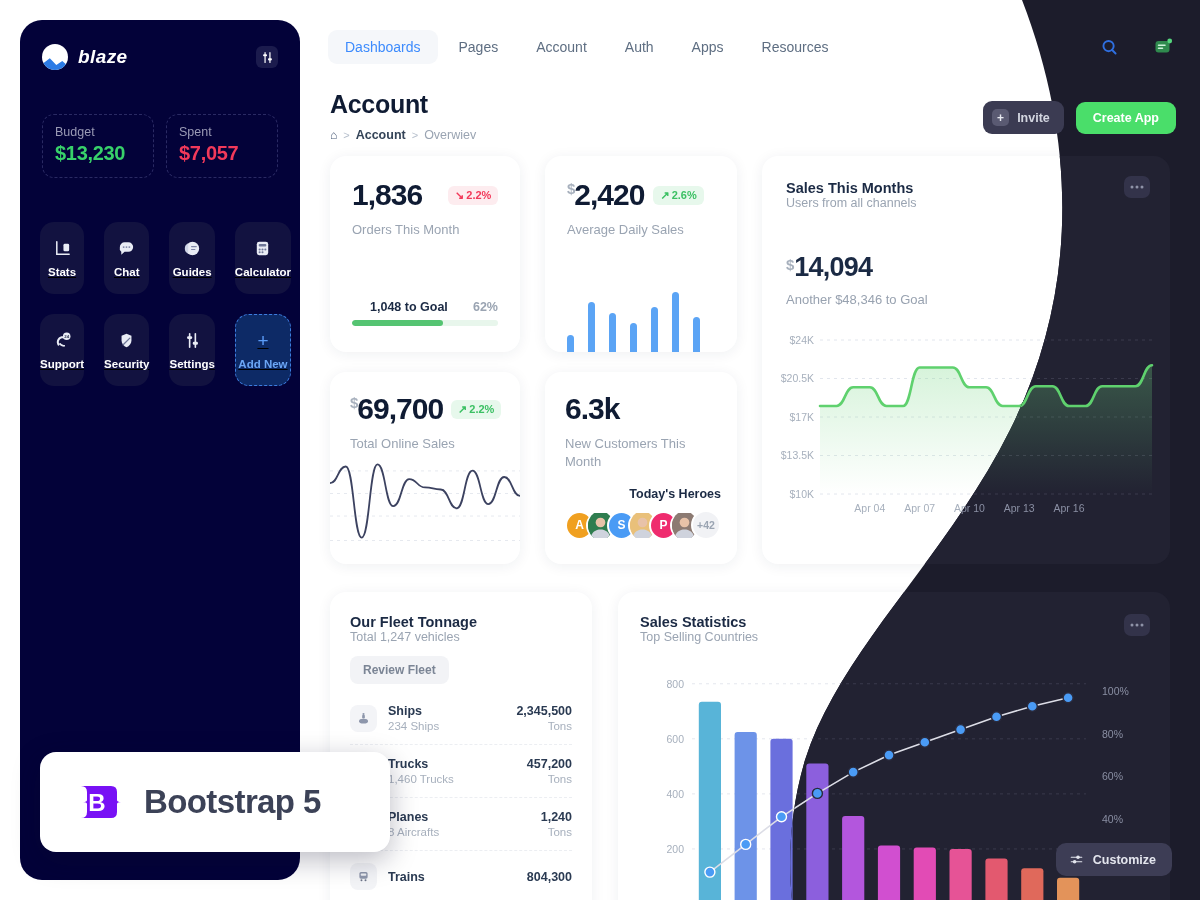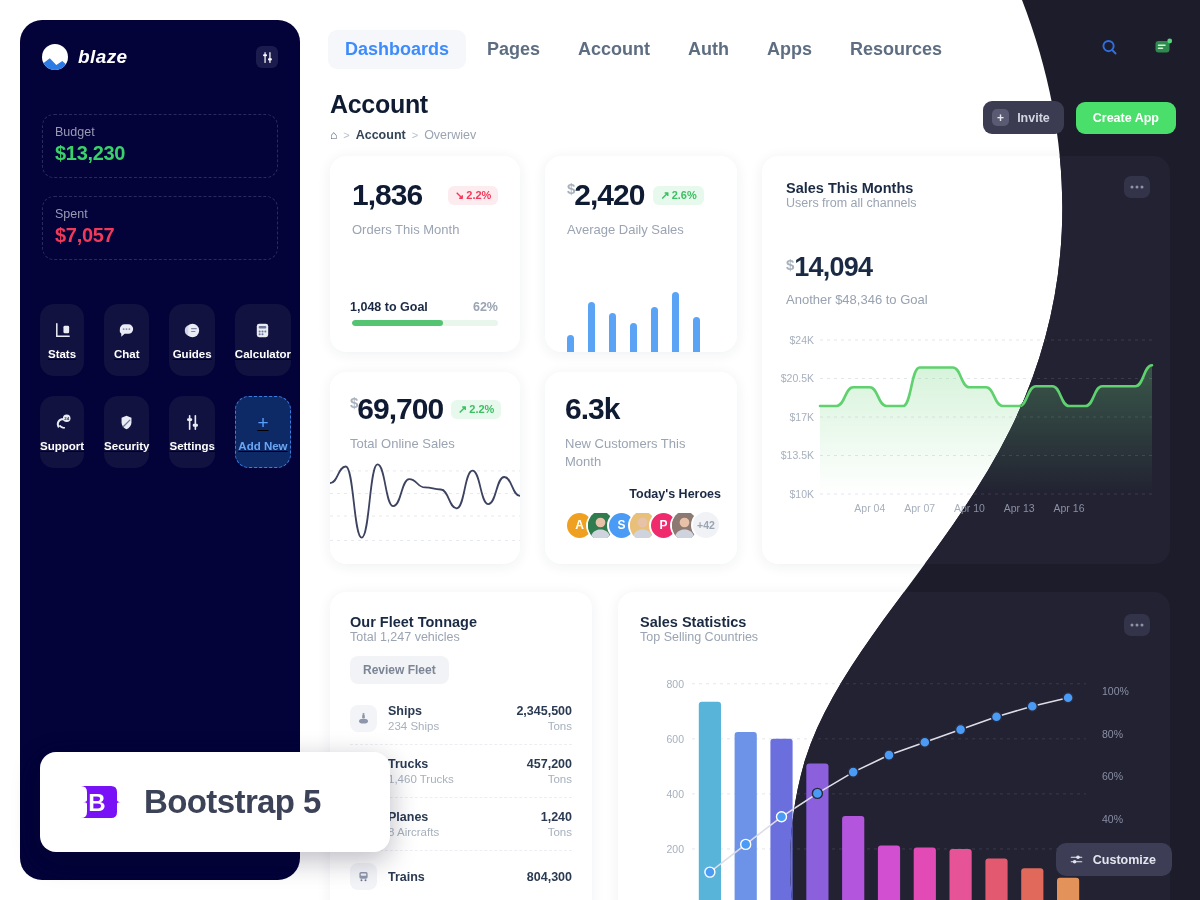--- a/index.html
+++ b/index.html
@@ -39,21 +39,21 @@
     clip-path: polygon(0% 100%, 0% 55%, 30% 10%, 55% 62%, 78% 30%, 100% 70%, 100% 100%);
   }
   .brand-name {
     color:#fff; font-size:19px; font-weight:700; font-style:italic; letter-spacing:.4px;
   }
   .sb-settings-btn {
     width:22px;height:22px;border-radius:6px;background:#1b1b4d;
     display:flex;align-items:center;justify-content:center;
   }
 
-  .budget-row { display:flex; gap:18px; padding: 44px 22px 0 22px; flex-direction: column; }
+  .budget-row { display:flex; gap:12px; padding: 44px 22px 0 22px; }
   .budget-card {
     flex:1; border:1px dashed #2a2a63; border-radius:12px;
     padding:10px 12px 12px 12px;
   }
   .budget-label { color:#9a9ab5; font-size:12.5px; margin-bottom:3px; }
   .budget-value { font-size:20px; font-weight:700; letter-spacing:-.3px; }
   .budget-value.green { color:#38d16a; }
   .budget-value.red { color:#f2395a; }
 
   .tile-grid {
@@ -68,21 +68,21 @@
     background:#0d2a66; border:1px dashed #3d7de0;
   }
   .tile-ico { height:20px; display:flex; align-items:center; justify-content:center; }
   .tile-label { color:#fff; font-size:11.5px; font-weight:700; }
   .tile.add .tile-label { color:#6ba6f5; }
   .tile.add .plus { color:#5b9cf8; font-size:19px; line-height:14px; font-weight:400; }
 
   
   .topnav { position:absolute; left:328px; top:30px; display:flex; align-items:center; gap:4px; z-index:30; }
   .nav-item {
-    font-size:18px; color:#5e6e82; font-weight:700;
+    font-size:14px; color:#5e6e82; font-weight:400;
     padding:9px 17px; border-radius:9px; white-space:nowrap;
   }
   .nav-item.active { color:#3d8bfd; background:#f5f7fa; }
 
   .top-icons { position:absolute; right:24px; top:34px; display:flex; gap:28px; align-items:center; z-index:60; }
   .ic-btn { width:26px; height:26px; display:flex; align-items:center; justify-content:center; }
 
   
   .page-head { position:absolute; left:330px; top:90px; z-index:30; }
   .page-title { font-size:25px; font-weight:700; color:#0f1b33; letter-spacing:-.3px; }
@@ -111,21 +111,21 @@
   .card { position:absolute; background:#fff; border-radius:16px; box-shadow:0 2px 14px rgba(30,40,70,.07); z-index:25; }
   .stat-big { font-size:30px; font-weight:700; color:#0f1b33; letter-spacing:-1px; line-height:1; }
   .cur { font-size:15px; font-weight:600; color:#a7b0bd; vertical-align:super; }
   .stat-sub { font-size:13px; color:#9aa4b2; margin-top:11px; line-height:1.35; }
   .pill { font-size:11px; font-weight:700; padding:3px 7px; border-radius:6px; display:inline-flex; gap:2px; align-items:center; }
   .pill.up { color:#3bc063; background:#e7f8ec; }
   .pill.down { color:#f2395a; background:#fdecef; }
 
   
   #c-orders { left:330px; top:156px; width:190px; height:196px; padding:24px 22px; }
-  .goal-row { position:absolute; left:20px; right:22px; bottom:38px; display:flex; justify-content:space-between; align-items:baseline; }
+  .goal-row { position:absolute; left:40px; right:22px; bottom:38px; display:flex; justify-content:space-between; align-items:baseline; }
   .goal-txt { font-size:12.5px; font-weight:700; color:#1b2a44; }
   .goal-pct { font-size:12.5px; color:#9aa4b2; font-weight:600; }
   .goal-bar { position:absolute; left:22px; right:22px; bottom:26px; height:6px; border-radius:4px; background:#e8f6ec; overflow:hidden; }
   .goal-fill { height:100%; background:#55c472; border-radius:4px; }
 
   
   #c-avg { left:545px; top:156px; width:192px; height:196px; padding:24px 22px; }
   .minibars { position:absolute; left:22px; right:18px; bottom:0px; height:64px; display:flex; align-items:flex-end; gap:14px; }
   .minibar { width:7px; background:#5ba4f5; border-radius:4px 4px 0 0; }
 

